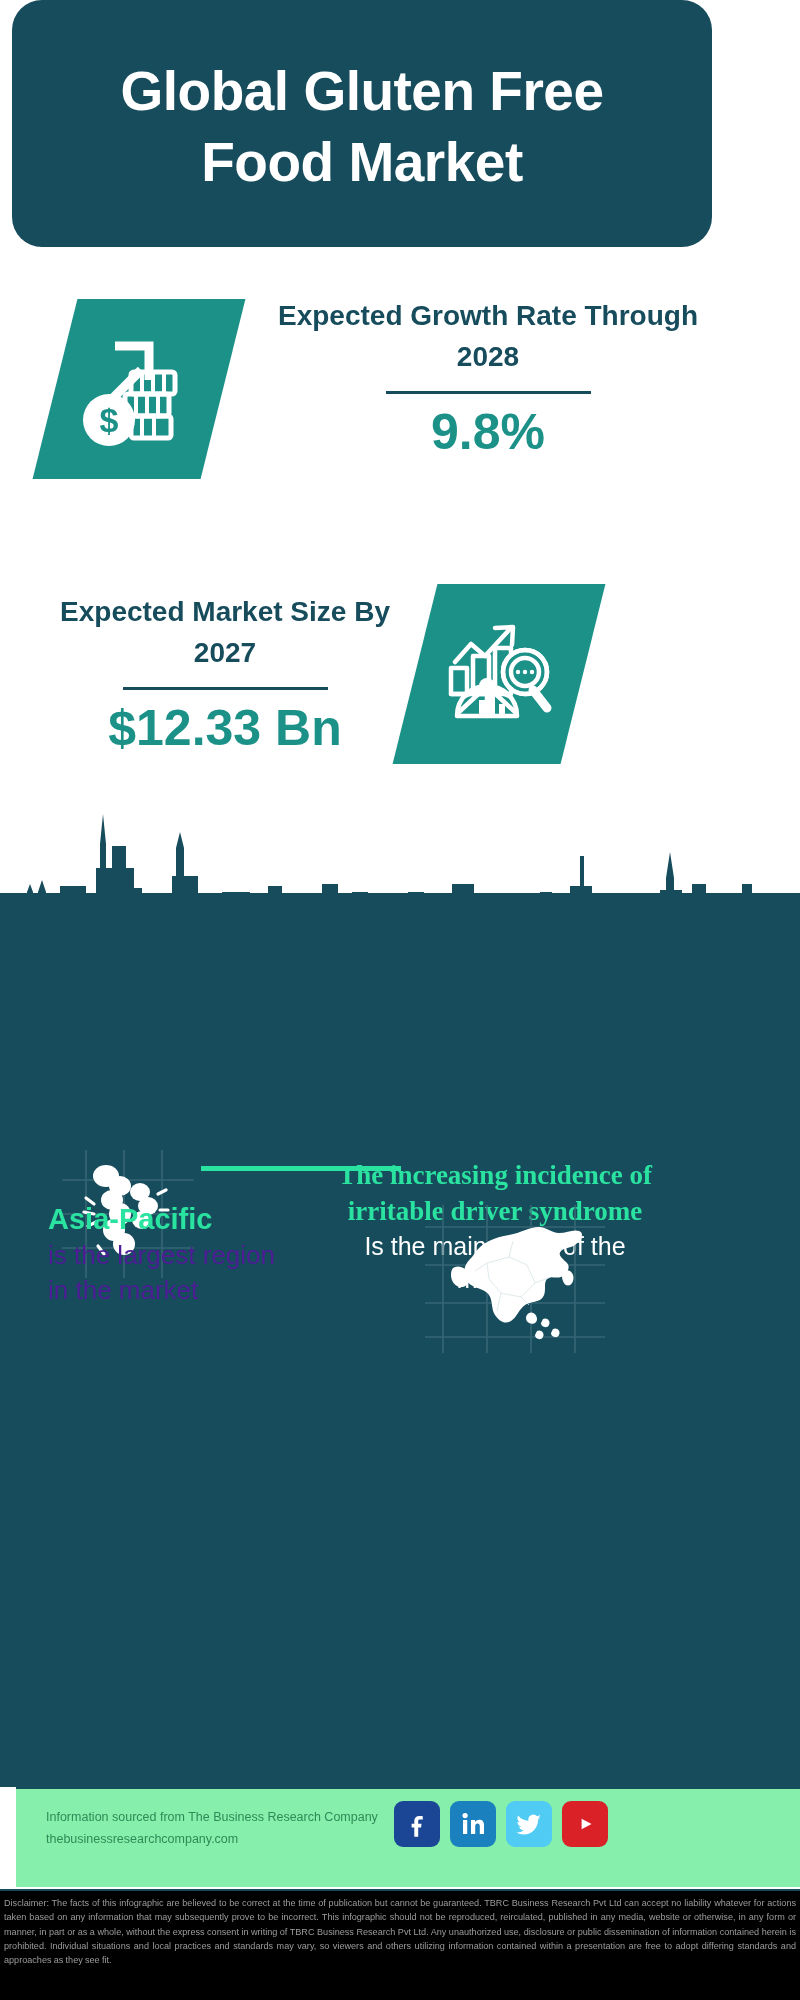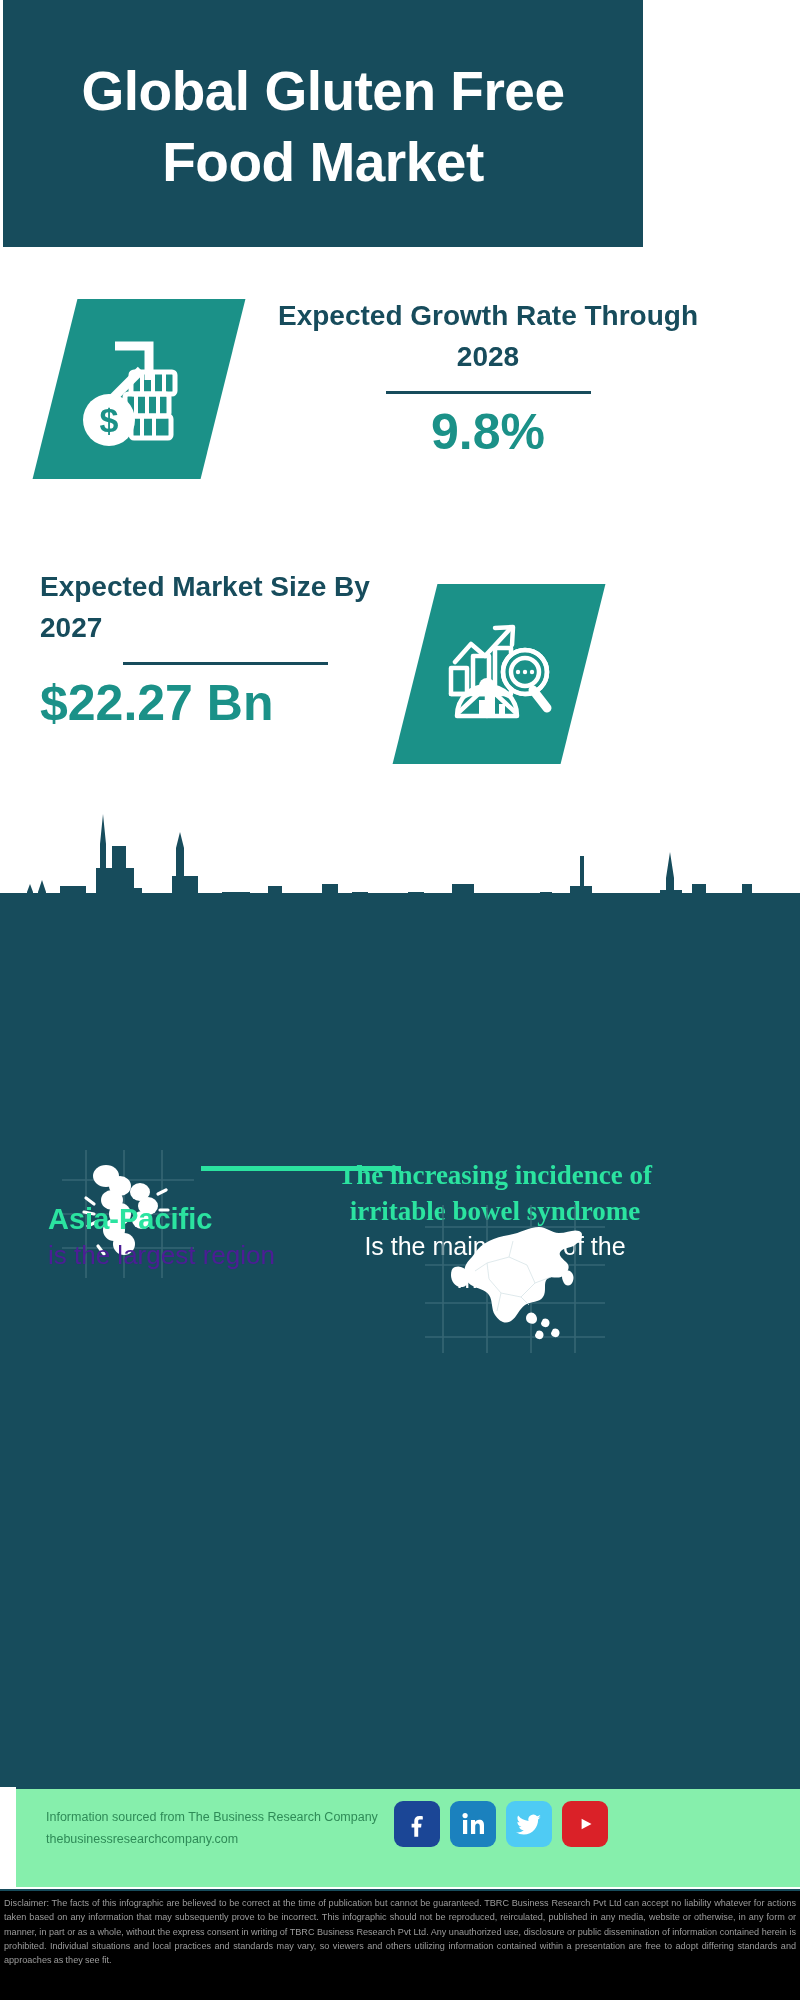--- a/index.html
+++ b/index.html
@@ -8,24 +8,25 @@
     font-family:"Liberation Sans", sans-serif;
     background:#ffffff;
     width:800px; height:2000px;
     position:relative;
     overflow:hidden;
   }
   .page { width:800px; height:2000px; position:relative; background:#fff; }
 
   
   .header {
-    position:absolute; left:3px; top:0; width:640px; height:247px;
+    position:absolute; left:12px; top:0; width:700px; height:247px;
     background:#174C5C;
     display:flex; align-items:center; justify-content:center;
     padding:6px 40px 0 40px;
+    border-radius:30px;
   }
   .header-title {
     color:#ffffff;
     font-size:55px;
     font-weight:bold;
     line-height:1.28;
     text-align:center;
     letter-spacing:-0.5px;
     width:640px;
   }
@@ -56,21 +57,21 @@
   }
   .stat-rule {
     height:3px; background:#174C5C; width:205px; margin:14px auto 10px auto;
   }
   .stat-value {
     color:#1B9188; font-size:50px; font-weight:bold; line-height:1.15;
   }
 
   
   .stat2-text {
-    position:absolute; left:40px; top:567px; width:370px; text-align:left;
+    position:absolute; left:40px; top:592px; width:370px; text-align:center;
   }
   .stat2-icon { left:415px; top:584px; width:168px; height:180px; }
 
   
   .skyline {
     position:absolute; left:0; top:780px; width:800px; height:215px;
   }
   .skyline svg { display:block; width:800px; height:215px; }
 
   
@@ -183,21 +184,21 @@
 
   <div class="stat1-text">
     <div class="stat-heading">Expected Growth Rate Through 2028</div>
     <div class="stat-rule"></div>
     <div class="stat-value">9.8%</div>
   </div>
 
   <div class="stat2-text">
     <div class="stat-heading">Expected Market Size By 2027</div>
     <div class="stat-rule"></div>
-    <div class="stat-value">$22.27 Bn</div>
+    <div class="stat-value">$12.33 Bn</div>
   </div>
 
   <div class="para stat2-icon">
     <div class="para-inner">
       <svg width="124" height="124" viewBox="0 0 124 124">
         <g fill="none" stroke="#fff" stroke-width="4.5" stroke-linejoin="round" stroke-linecap="round">
           <path d="M18 50 L34 32 L48 44 L72 18"></path>
           <path d="M58 16 L76 15 L75 33"></path>
           <rect x="14" y="56" width="16" height="26"></rect>
           <rect x="36" y="44" width="16" height="38"></rect>
@@ -256,30 +257,31 @@
         <line x1="26" y1="76" x2="34" y2="72"></line>
         <line x1="36" y1="96" x2="42" y2="104"></line>
         <line x1="96" y1="44" x2="104" y2="40"></line>
         <line x1="98" y1="60" x2="106" y2="60"></line>
       </g>
     </svg>
   </div>
 
   <div class="driver-text">
     <div class="accent-line">The increasing incidence of</div>
-    <div class="accent-line">irritable bowel syndrome</div>
+    <div class="accent-line">irritable driver syndrome</div>
     <div class="plain-line">Is the main driver of the</div>
     <div class="plain-line">market</div>
   </div>
 
   <div class="mid-divider"></div>
 
   <div class="region-text">
     <div class="region-title">Asia-Pacific</div>
     <div class="region-sub">is the largest region</div>
+    <div class="region-sub">in the market</div>
   </div>
 
   <div class="map-icon">
     <svg width="180" height="148" viewBox="0 0 180 148">
       <g stroke="#3B6B78" stroke-width="1.6" opacity="0.85">
         <line x1="0" y1="22" x2="180" y2="22"></line>
         <line x1="0" y1="60" x2="180" y2="60"></line>
         <line x1="0" y1="98" x2="180" y2="98"></line>
         <line x1="0" y1="132" x2="180" y2="132"></line>
         <line x1="18" y1="0" x2="18" y2="148"></line>

